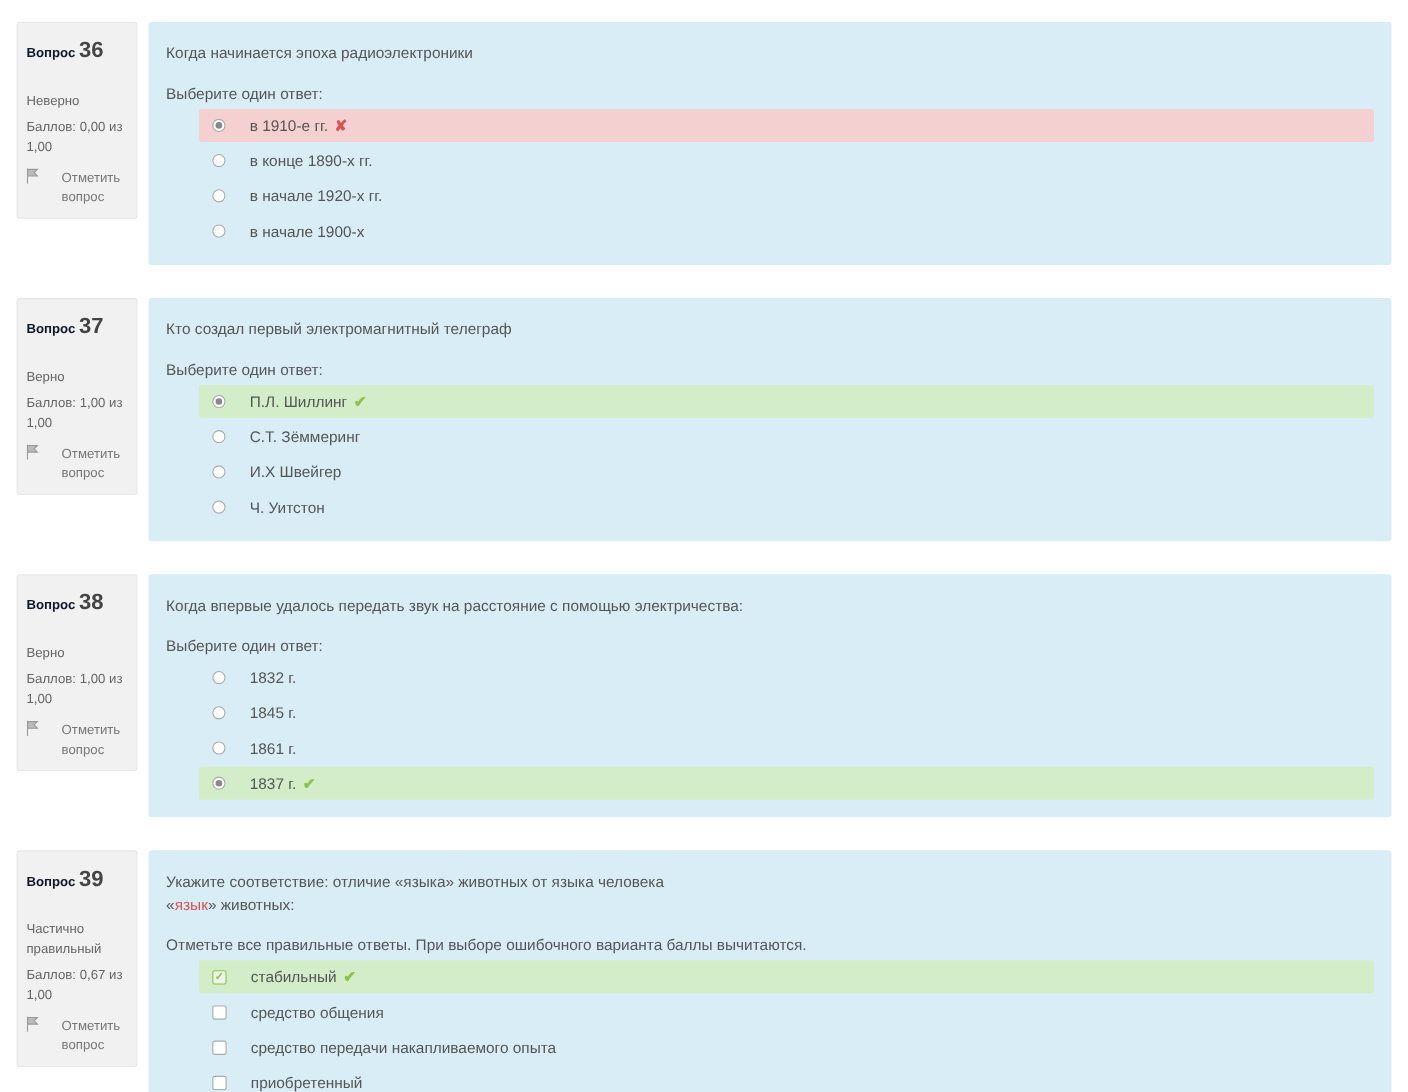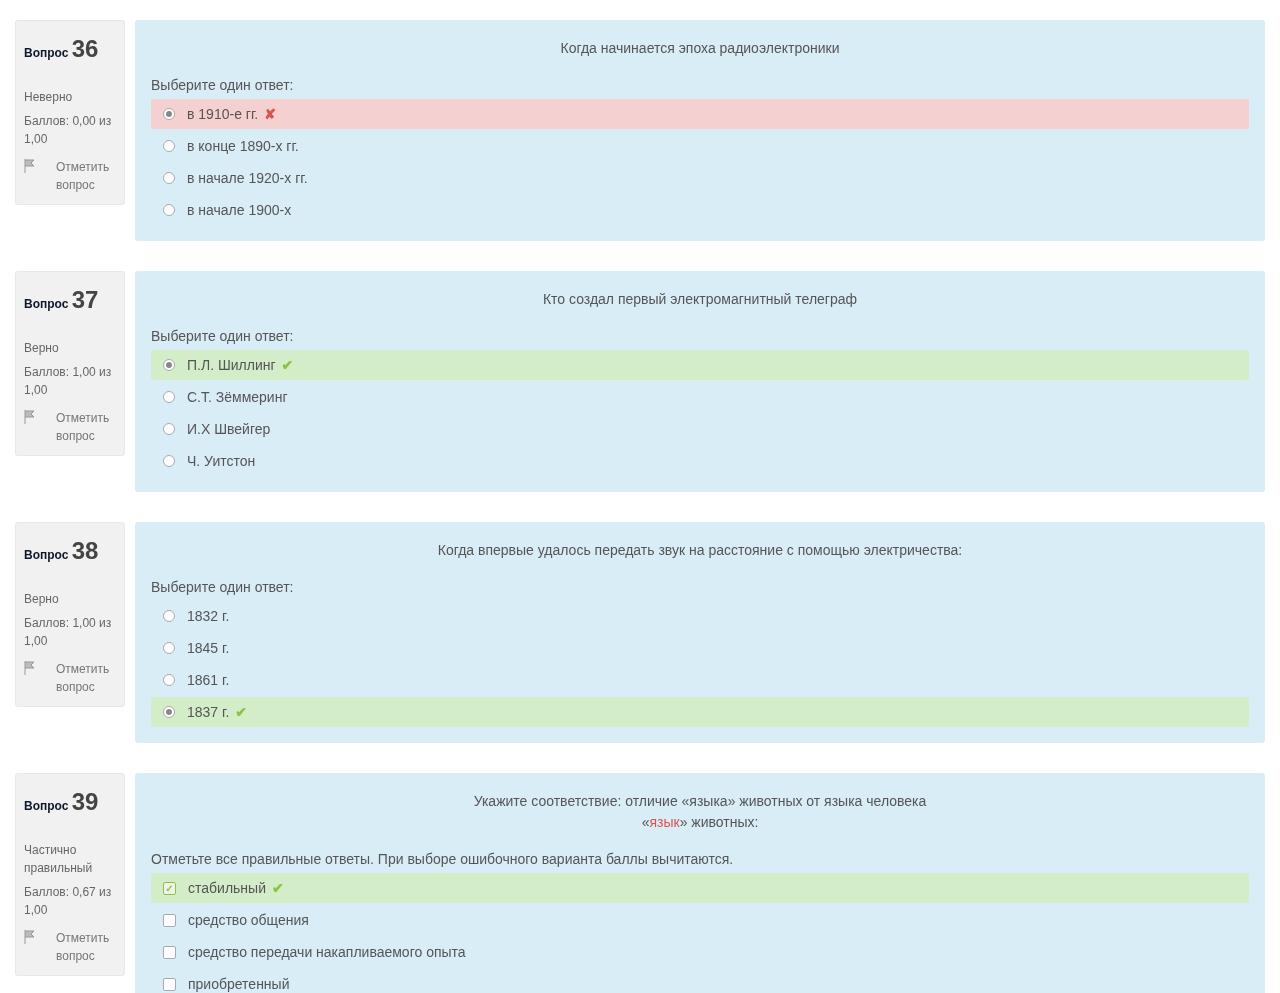--- a/index.html
+++ b/index.html
@@ -22,49 +22,50 @@
     background: #f1f1f1;
     border: 1px solid #e8e8e8;
     border-radius: 3px;
     padding: 10px 8px;
     font-size: 12px;
     color: #666;
     line-height: 1.5;
     align-self: flex-start;
   }
   .info .qlabel { font-weight: bold; color: #0f172a; }
-  .info .qnum { font-size: 24px; font-weight: bold; color: #444; }
+  .info .qnum { font-size: 20px; font-weight: bold; color: #444; }
   .info .state { margin-top: 21px; }
   .info .grade { margin-top: 6px; }
   .info .flag {
     margin-top: 10px;
     display: flex;
     align-items: flex-start;
     gap: 20px;
     cursor: pointer;
     color: #777;
   }
   .info .flag svg { flex-shrink: 0; margin-top: 1px; }
   .content {
     flex: 1;
     background: #d9edf7;
     border-radius: 3px;
     padding: 18px 16px 14px 16px;
   }
-  .qtext { color: #555; margin-bottom: 18px; line-height: 1.5; text-align: center; }
+  .qtext { color: #555; margin-bottom: 18px; line-height: 1.5; }
   .qtext .highlight { color: #d9534f; }
   .prompt { color: #555; margin-bottom: 6px; }
   .answers { }
   .answer-row {
     display: flex;
     align-items: center;
-    gap: 12px;
+    gap: 22px;
     padding: 7px 12px;
     border-radius: 2px;
     margin-bottom: 2px;
+    margin-left: 30px;
   }
   .answer-row.correct { background: #d4edc9; }
   .answer-row.incorrect { background: #f4d0d0; }
   .radio-shape {
     width: 12px; height: 12px;
     border: 1px solid #aaa;
     border-radius: 50%;
     display: inline-flex;
     align-items: center; justify-content: center;
     background: #fff;

